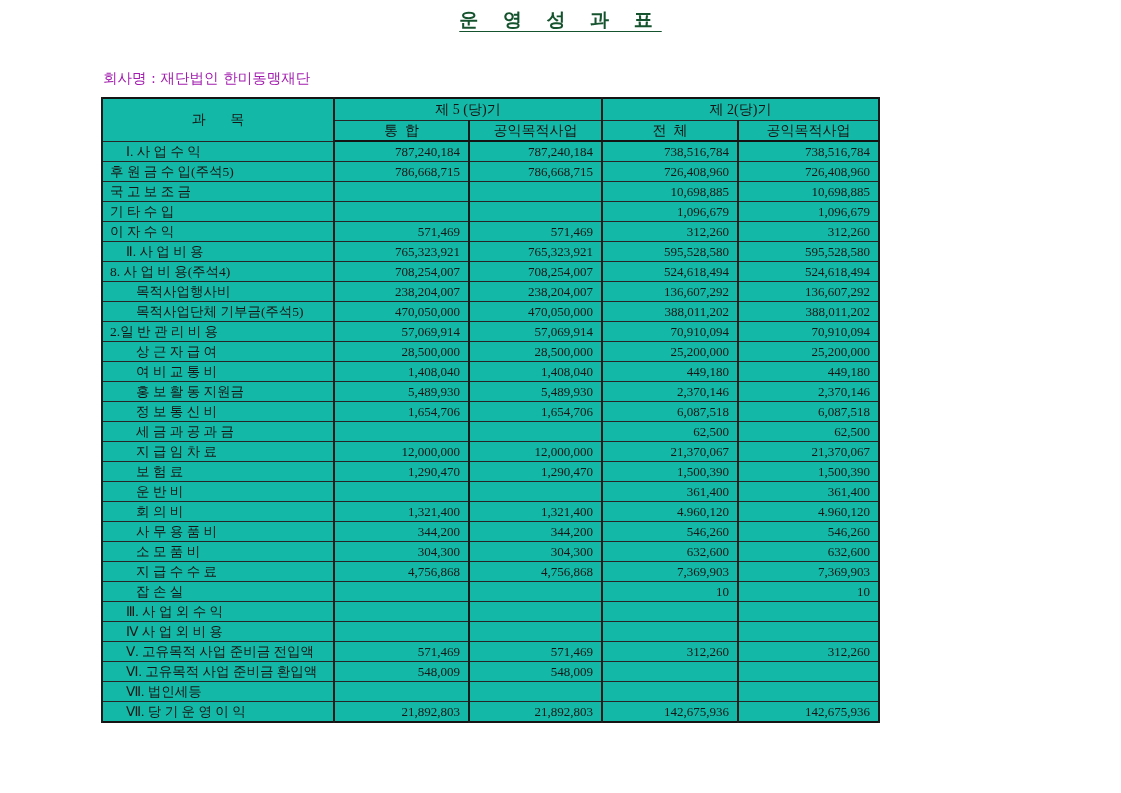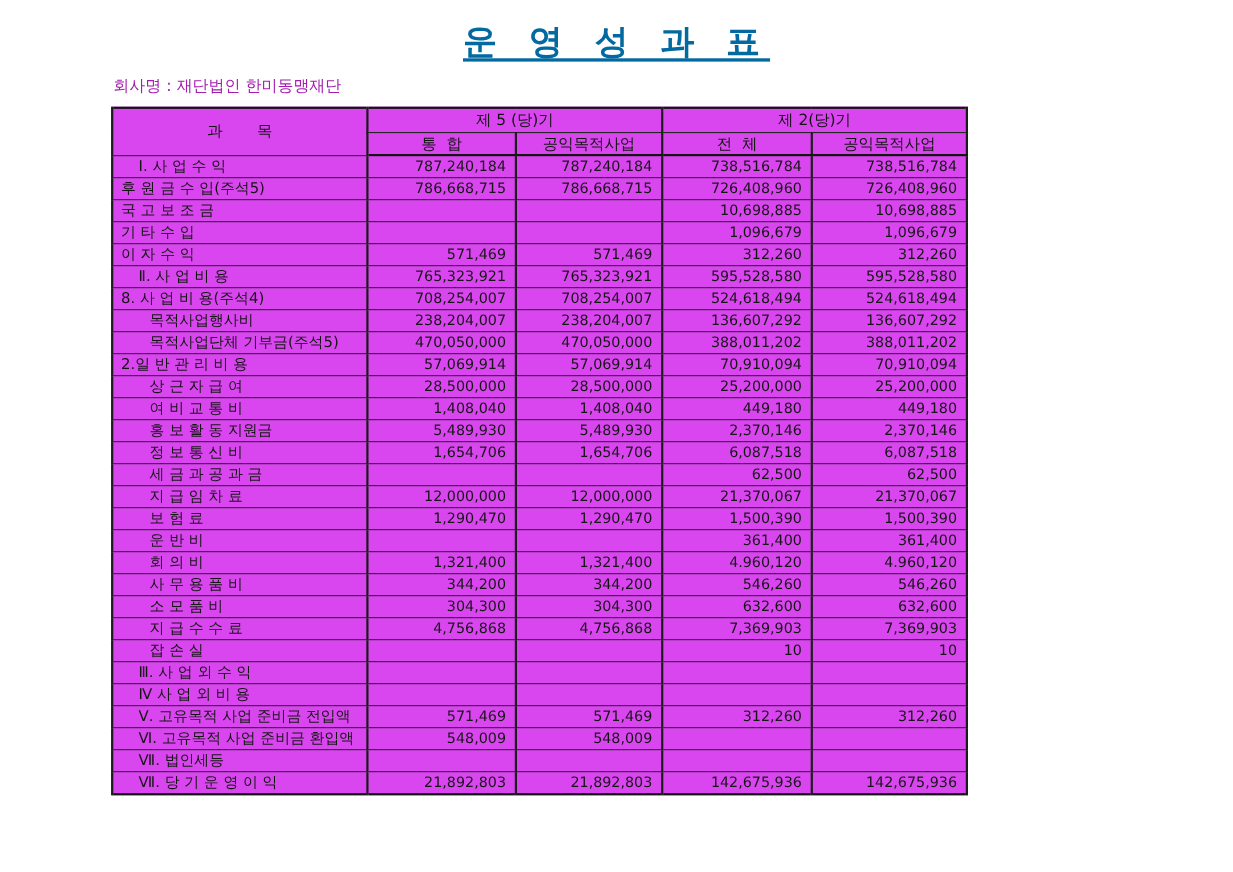--- a/index.html
+++ b/index.html
@@ -11,48 +11,49 @@
     position: relative;
     width: 1121px;
     height: 793px;
     background: #ffffff;
     font-family: "DejaVu Sans", "Liberation Sans", sans-serif;
     color: #1c1c1c;
     overflow: hidden;
   }
   .title {
     position: absolute;
-    top: 17px;
+    top: 7px;
     left: 0;
     width: 100%;
     text-align: center;
-    font-size: 31px;
+    font-size: 19px;
     font-weight: bold;
     letter-spacing: 9px;
     text-decoration: underline;
     text-underline-offset: 5px;
     white-space: pre;
-    color: #0369a1;
+    color: #14532d;
   }
   .company {
     position: absolute;
     left: 103px;
     top: 69px;
     font-size: 14.5px;
     color: #a21caf;
     white-space: pre;
   }
   table.report {
     position: absolute;
     left: 101px;
     top: 97px;
     width: 777px;
     border-collapse: collapse;
     table-layout: fixed;
-    background: #d946ef;
+    background: #14b8a6;
+    font-family: Liberation Serif, serif;
   }
   table.report, table.report th, table.report td {
     border: 1px solid #262626;
   }
   table.report {
     border: 2.5px solid #141414;
   }
   table.report th, table.report td {
     border-left-width: 2px;
     border-right-width: 2px;

